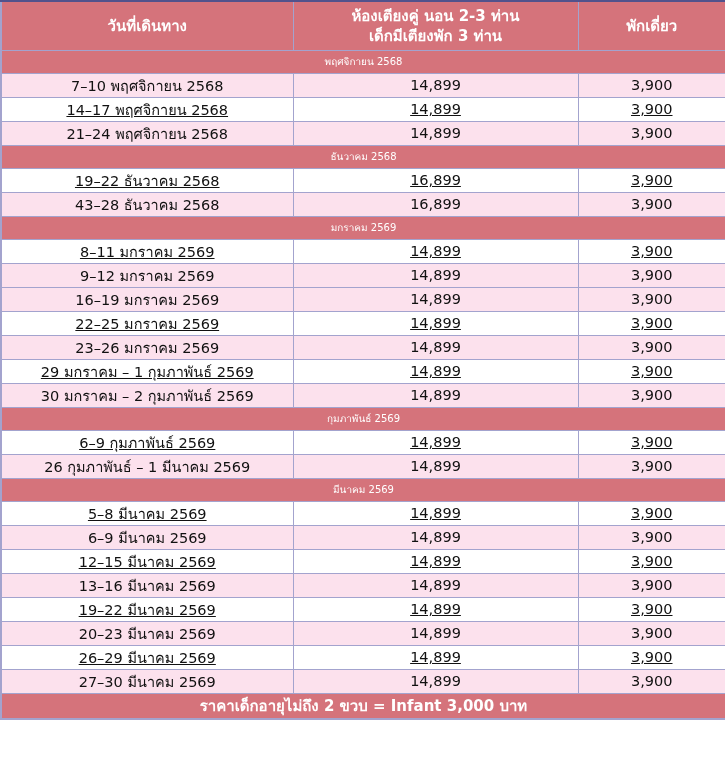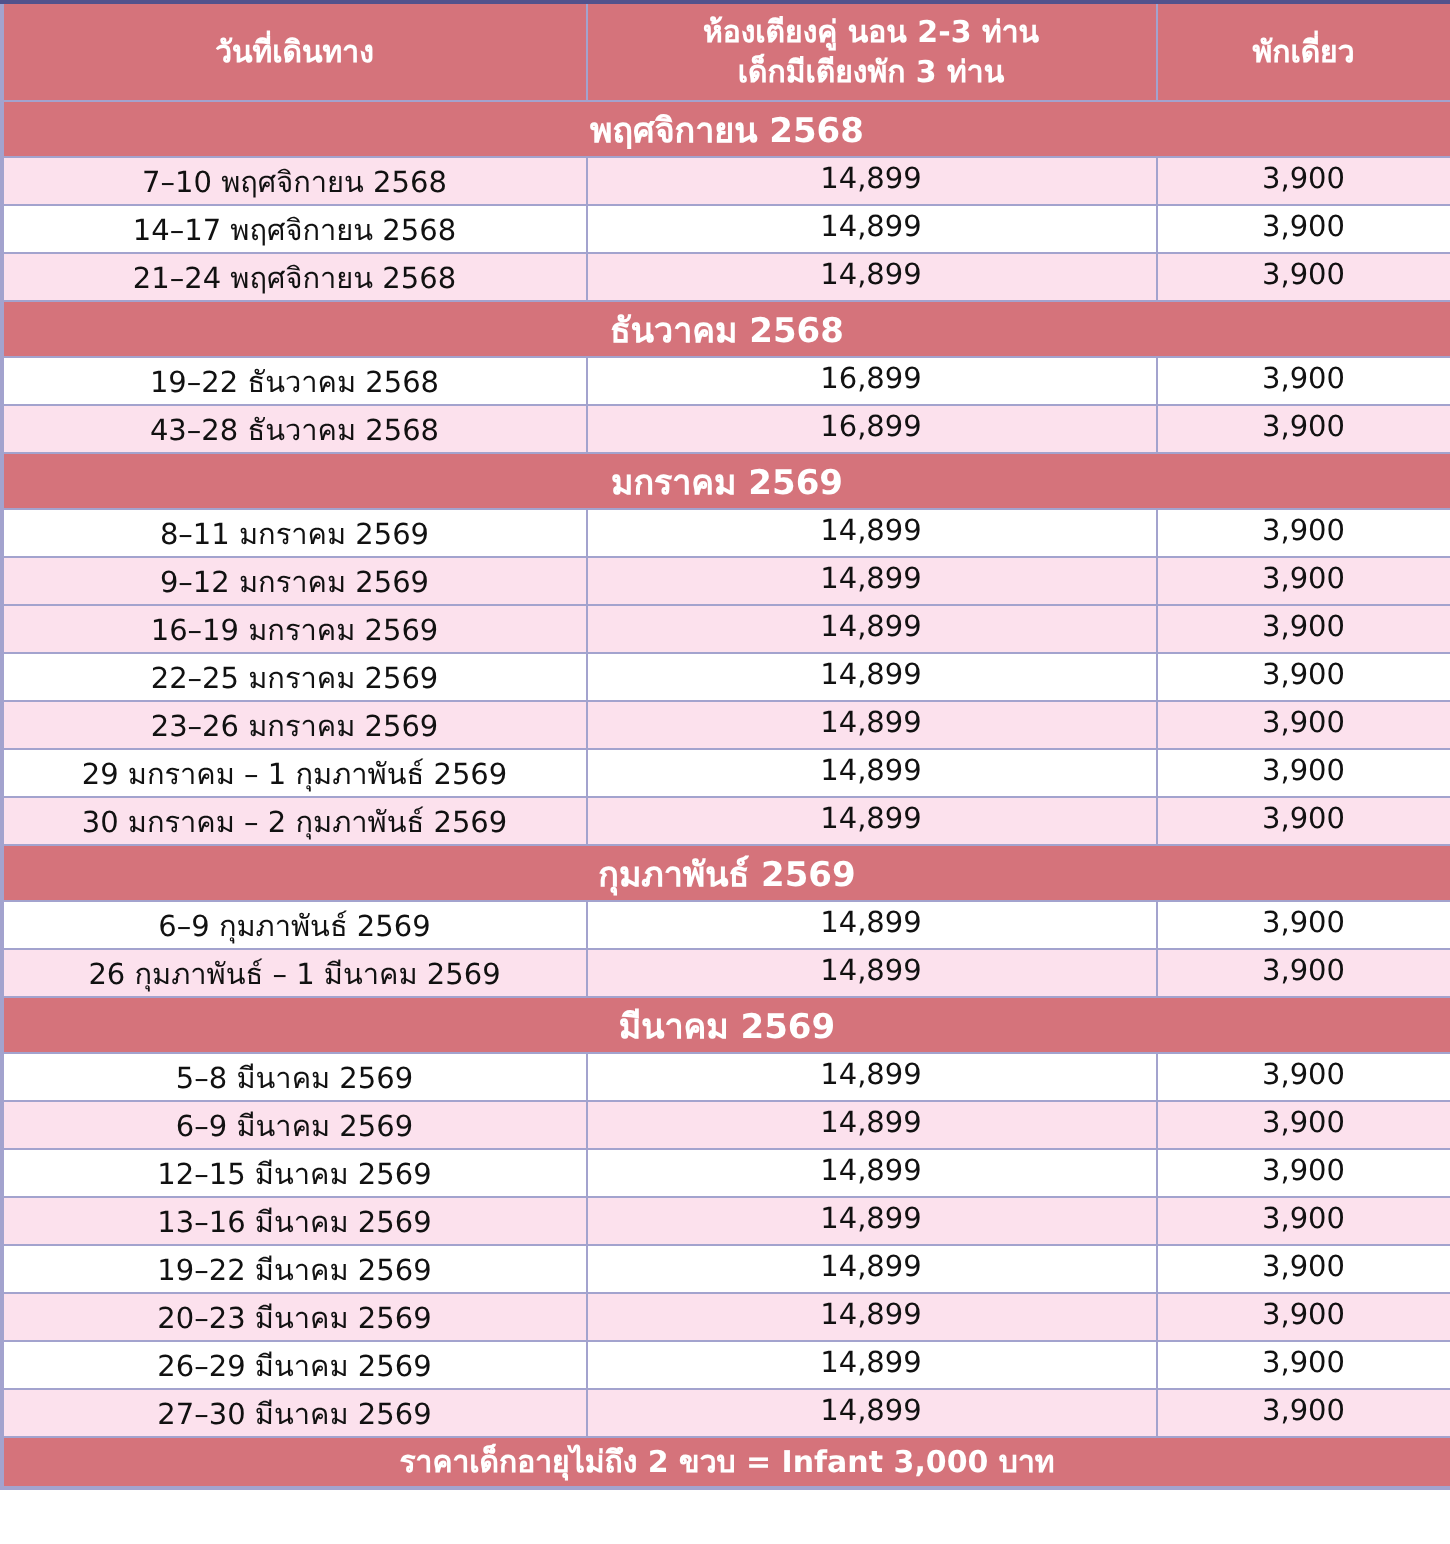--- a/index.html
+++ b/index.html
@@ -40,31 +40,31 @@
     background:var(--rose);
     color:var(--header-text);
     font-weight:bold;
     font-size:15px;
     height:49px;
     line-height:1.35;
   }
   tr.section-row td{
     background:var(--rose);
     color:var(--header-text);
-    font-weight:bold;
-    font-size:17px;
+    font-weight:normal;
+    font-size:10px;
     height:23px;
   }
   tr.data-row td{
     font-size:14.5px;
     color:var(--cell-text);
     height:23px;
   }
   tr.shade-pink td{background:var(--pink-row);margin-top:16px;}
-  tr.shade-white td{background:var(--white-row);}
+  tr.shade-white td{background:var(--white-row);text-decoration:underline;}
   tfoot td{
     background:var(--rose);
     color:var(--header-text);
     font-weight:bold;
     font-size:15px;
     height:25px;
   }
   .th-line{display:block;}
 </style>
 </head>

